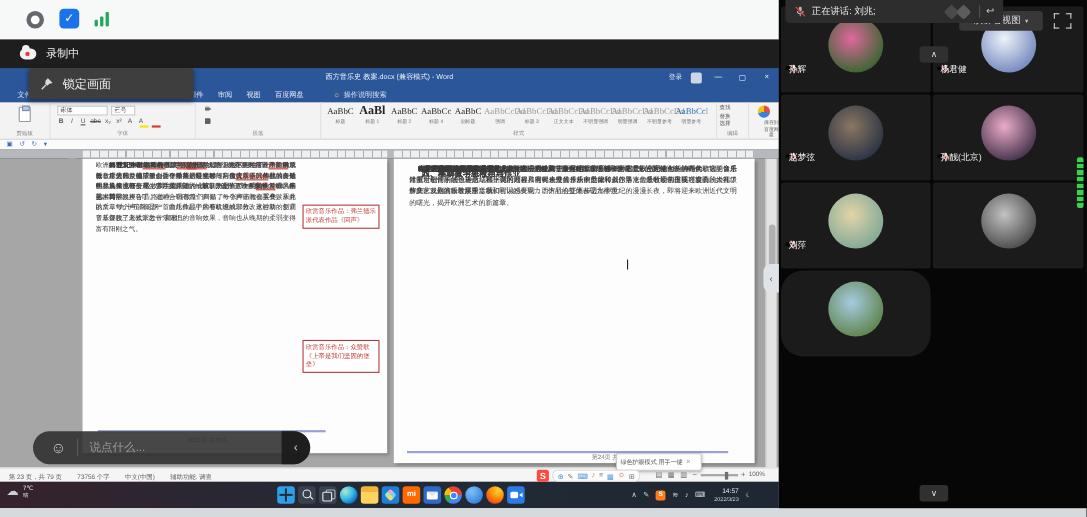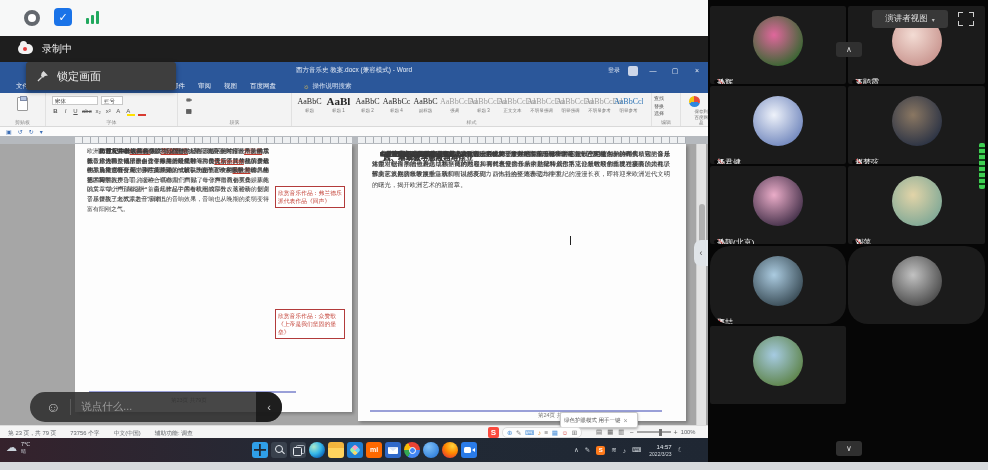--- a/index.html
+++ b/index.html
@@ -201,21 +201,21 @@
   .tile{width:136px;height:78px;background:#1b1b1b;border-radius:2px;overflow:hidden;}
   .tile:nth-of-type(odd){left:2px;}
   .tile:nth-of-type(even){left:140px;width:137px;}
   .tile:nth-of-type(1),.tile:nth-of-type(2){top:6px;}
   .tile:nth-of-type(3),.tile:nth-of-type(4){top:86px;}
   .tile:nth-of-type(5),.tile:nth-of-type(6){top:166px;}
   .tile:nth-of-type(7),.tile:nth-of-type(8){top:246px;border-radius:20px;}
   .tile:nth-of-type(9),.tile:nth-of-type(10){top:326px;text-decoration:underline;}
   .tile:nth-of-type(11),.tile:nth-of-type(12){top:406px;}
   .pav{left:50%;top:10px;margin-left:-25px;width:50px;height:50px;border-radius:50%;}
-  .plabel{left:4px;bottom:0;display:flex;align-items:center;gap:3px;background:rgba(0,0,0,.7);border-radius:2px;padding:2px 5px 2px 3px;}
+  .plabel{left:4px;bottom:20px;display:flex;align-items:center;gap:3px;background:rgba(0,0,0,.7);border-radius:2px;padding:2px 5px 2px 3px;}
   .plabel *{position:static}
   .pname{font-size:8px;color:#f2f2f2;font-style:normal;white-space:nowrap;}
   #toast{left:6px;top:0;width:198px;height:21px;background:#2d2d2d;border-radius:0 0 4px 4px;display:flex;align-items:center;
          gap:5px;padding:0 8px;z-index:30;}
   #toast *{position:static}
   #toasttext{font-size:8.5px;color:#ececec;white-space:nowrap;}
   .dmd{width:10px;height:10px;transform:rotate(45deg);border-radius:2px;}
   .d1{margin-left:auto;background:#4a4a4a;}
   .d2{background:#5c5c5c;margin-left:-4px;}
   #toastdiv{width:1px;height:11px;background:#505050;margin-left:4px;}
@@ -567,32 +567,20 @@
           <svg class="micx" viewBox="0 0 12 12" width="9" height="9">
             <rect x="4.6" y="1.2" width="2.8" height="5.2" rx="1.4" fill="#e8e8e8"></rect>
             <path d="M3.2 5.4 a2.8 2.8 0 0 0 5.6 0" fill="none" stroke="#e8e8e8" stroke-width="1"></path>
             <line x1="6" y1="8.6" x2="6" y2="10.6" stroke="#e8e8e8" stroke-width="1"></line>
             <line x1="1.6" y1="1.6" x2="10.4" y2="10.4" stroke="#e03c3c" stroke-width="1.4"></line>
           </svg>
           <em class="pname">孙辉</em>
         </span>
       </div>
       <div class="tile">
-        <span class="pav" style="background: radial-gradient(circle at 42% 38%, rgb(243, 220, 212) 0%, rgb(201, 149, 143) 78%);"></span>
-        <span class="plabel">
-          <svg class="micx" viewBox="0 0 12 12" width="9" height="9">
-            <rect x="4.6" y="1.2" width="2.8" height="5.2" rx="1.4" fill="#e8e8e8"></rect>
-            <path d="M3.2 5.4 a2.8 2.8 0 0 0 5.6 0" fill="none" stroke="#e8e8e8" stroke-width="1"></path>
-            <line x1="6" y1="8.6" x2="6" y2="10.6" stroke="#e8e8e8" stroke-width="1"></line>
-            <line x1="1.6" y1="1.6" x2="10.4" y2="10.4" stroke="#e03c3c" stroke-width="1.4"></line>
-          </svg>
-          <em class="pname">王鹃霞</em>
-        </span>
-      </div>
-      <div class="tile">
         <span class="pav" style="background: radial-gradient(circle at 42% 38%, rgb(238, 242, 250) 0%, rgb(113, 135, 189) 78%);"></span>
         <span class="plabel">
           <svg class="micx" viewBox="0 0 12 12" width="9" height="9">
             <rect x="4.6" y="1.2" width="2.8" height="5.2" rx="1.4" fill="#e8e8e8"></rect>
             <path d="M3.2 5.4 a2.8 2.8 0 0 0 5.6 0" fill="none" stroke="#e8e8e8" stroke-width="1"></path>
             <line x1="6" y1="8.6" x2="6" y2="10.6" stroke="#e8e8e8" stroke-width="1"></line>
             <line x1="1.6" y1="1.6" x2="10.4" y2="10.4" stroke="#e03c3c" stroke-width="1.4"></line>
           </svg>
           <em class="pname">杨君健</em>
         </span>
@@ -627,40 +615,41 @@
           <svg class="micx" viewBox="0 0 12 12" width="9" height="9">
             <rect x="4.6" y="1.2" width="2.8" height="5.2" rx="1.4" fill="#e8e8e8"></rect>
             <path d="M3.2 5.4 a2.8 2.8 0 0 0 5.6 0" fill="none" stroke="#e8e8e8" stroke-width="1"></path>
             <line x1="6" y1="8.6" x2="6" y2="10.6" stroke="#e8e8e8" stroke-width="1"></line>
             <line x1="1.6" y1="1.6" x2="10.4" y2="10.4" stroke="#e03c3c" stroke-width="1.4"></line>
           </svg>
           <em class="pname">刘萍</em>
         </span>
       </div>
       <div class="tile">
-        <span class="pav" style="background: radial-gradient(circle at 42% 38%, rgb(171, 203, 224) 0%, rgb(56, 74, 84) 78%);"></span>
-        <span class="plabel">
-          <svg class="micx" viewBox="0 0 12 12" width="9" height="9">
-            <rect x="4.6" y="1.2" width="2.8" height="5.2" rx="1.4" fill="#e8e8e8"></rect>
-            <path d="M3.2 5.4 a2.8 2.8 0 0 0 5.6 0" fill="none" stroke="#e8e8e8" stroke-width="1"></path>
-            <line x1="6" y1="8.6" x2="6" y2="10.6" stroke="#e8e8e8" stroke-width="1"></line>
-            <line x1="1.6" y1="1.6" x2="10.4" y2="10.4" stroke="#e03c3c" stroke-width="1.4"></line>
-          </svg>
-          <em class="pname">邵喆</em>
-        </span>
-      </div>
-      <div class="tile">
         <span class="pav" style="background: radial-gradient(circle at 42% 38%, rgb(194, 194, 194) 0%, rgb(74, 74, 74) 78%);"></span>
 
       </div>
       <div class="tile">
         <span class="pav" style="background: radial-gradient(circle at 42% 38%, rgb(166, 203, 226) 0%, rgb(93, 131, 72) 78%);"></span>
 
       </div>
 
+    <div id="toast">
+      <svg viewBox="0 0 12 12" width="11" height="11">
+        <rect x="4.6" y="1.2" width="2.8" height="5.2" rx="1.4" fill="#b9b9b9"></rect>
+        <path d="M3.2 5.4 a2.8 2.8 0 0 0 5.6 0" fill="none" stroke="#b9b9b9" stroke-width="1"></path>
+        <line x1="6" y1="8.6" x2="6" y2="10.6" stroke="#b9b9b9" stroke-width="1"></line>
+        <line x1="1.6" y1="1.6" x2="10.4" y2="10.4" stroke="#e03c3c" stroke-width="1.4"></line>
+      </svg>
+      <span id="toasttext">正在讲话: 刘兆;</span>
+      <span class="dmd d1"></span>
+      <span class="dmd d2"></span>
+      <i id="toastdiv"></i>
+      <span id="toastarrow">↩</span>
+    </div>
 
     <div id="viewbtn">
       <span>演讲者视图</span>
       <b>▾</b>
     </div>
     <div id="fsbtn">
       <span class="fsc a"></span>
         <span class="fsc b"></span>
         <span class="fsc c"></span>
         <span class="fsc d"></span>

